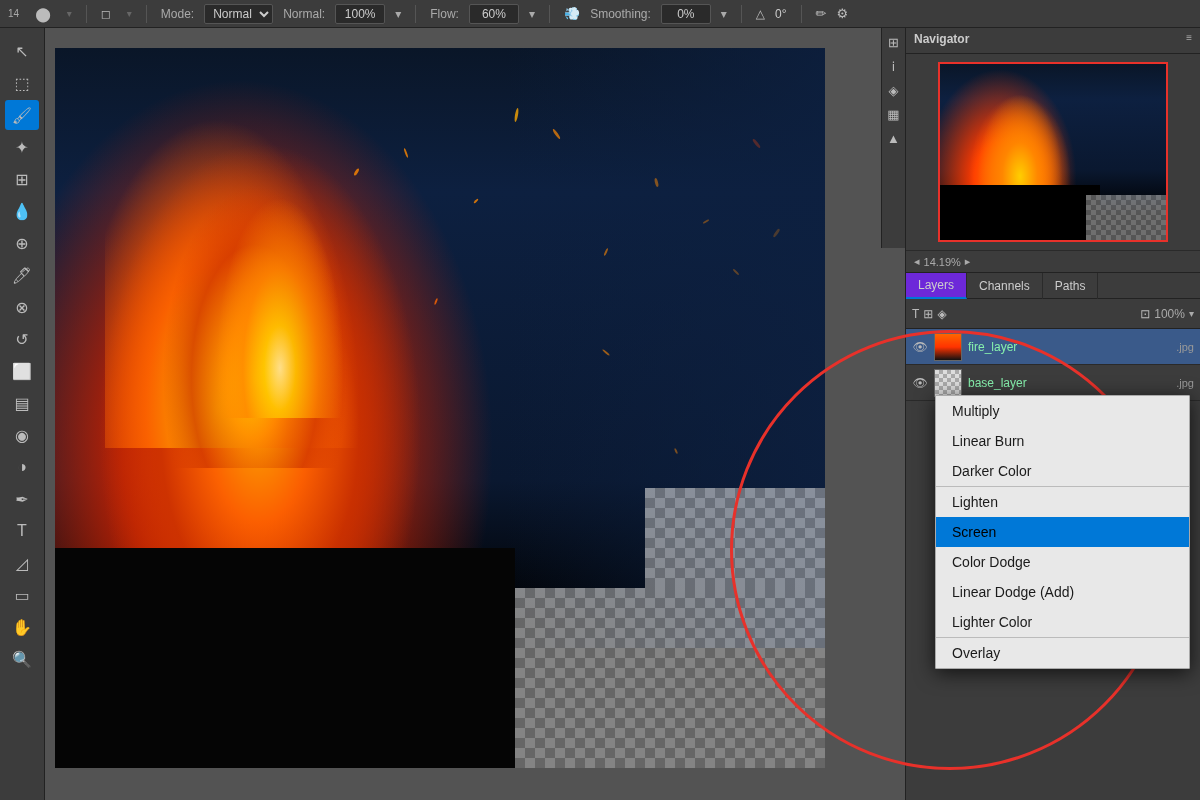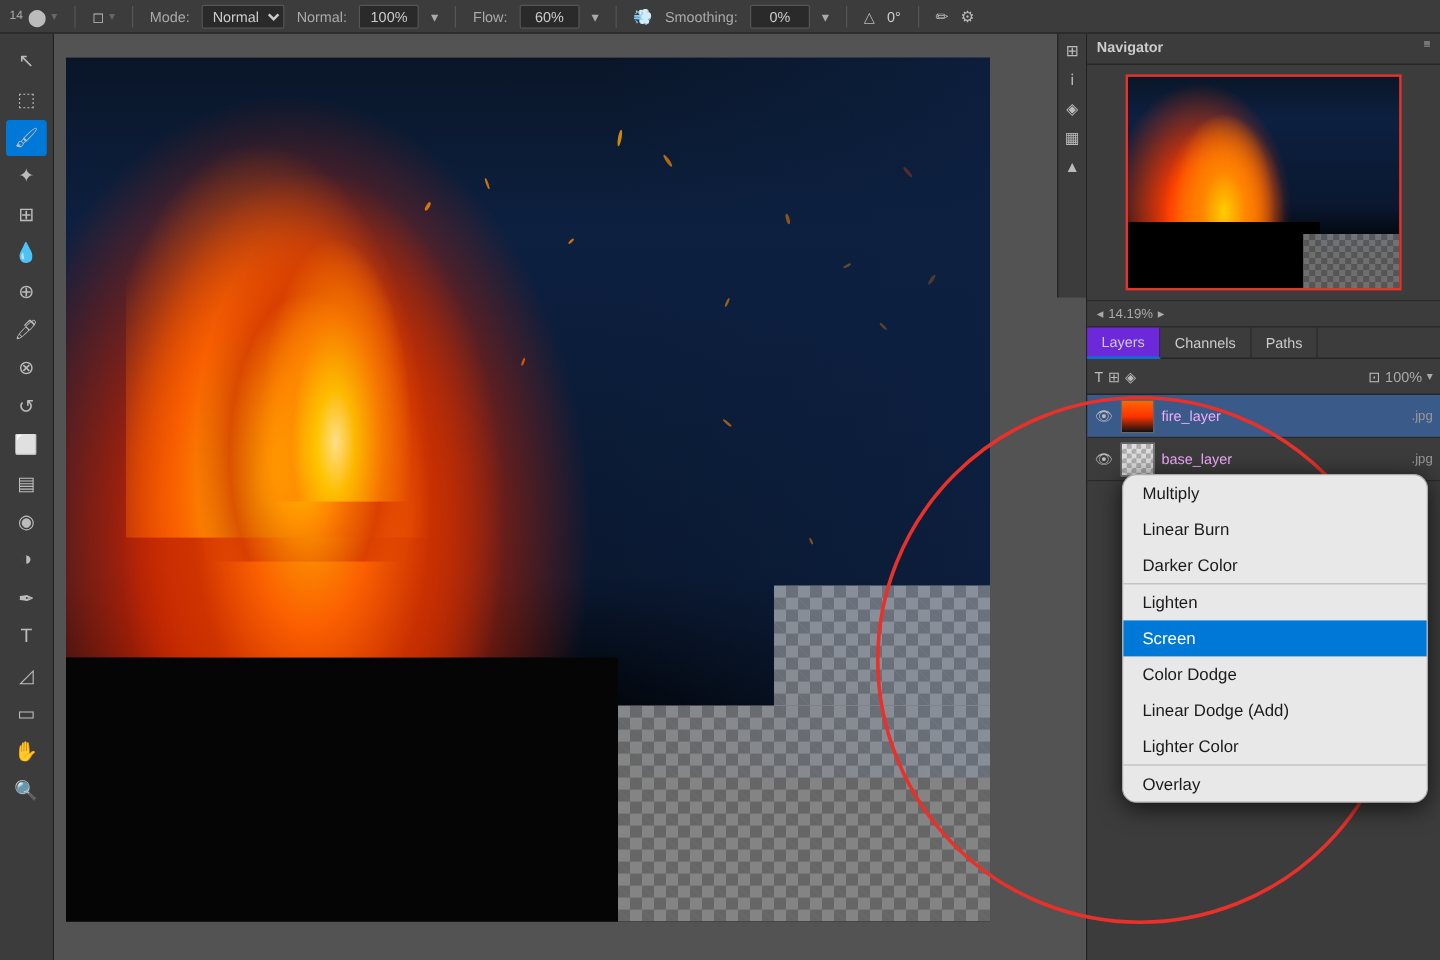--- a/index.html
+++ b/index.html
@@ -23,21 +23,21 @@
       border-bottom: 1px solid #222;
       display: flex;
       align-items: center;
       padding: 0 8px;
       gap: 10px;
       z-index: 100;
     }
     .toolbar-item {
       display: flex;
       align-items: center;
-      gap: 4px;
+      gap: 16px;
       color: #ccc;
       font-size: 12px;
     }
     .toolbar-label {
       color: #aaa;
       font-size: 12px;
     }
     .toolbar-select {
       background: #2a2a2a;
       border: 1px solid #555;
@@ -381,37 +381,37 @@
     }
 
     
     #blend-mode-menu {
       position: absolute;
       top: 395px;
       right: 10px;
       width: 255px;
       background: #e8e8e8;
       border: 1px solid #aaa;
-      border-radius: 12px;
+      border-radius: 1px;
       box-shadow: 0 4px 20px rgba(0,0,0,0.7);
       z-index: 1000;
       overflow: hidden;
       font-size: 14px;
     }
 
     .blend-menu-item {
       padding: 7px 16px;
       color: #1a1a1a;
       cursor: pointer;
       display: flex;
       align-items: center;
     }
     .blend-menu-item.selected {
       background: #0078d7;
-      color: #ffffff;
+      color: #000000;
     }
     .blend-menu-item.separator-above {
       border-top: 1px solid #bbb;
     }
 
     
     #red-circle {
       position: absolute;
       border: 3px solid #e8312a;
       border-radius: 50%;
@@ -463,21 +463,21 @@
         linear-gradient(45deg, #aaa 25%, transparent 25%),
         linear-gradient(-45deg, #aaa 25%, transparent 25%),
         linear-gradient(45deg, transparent 75%, #aaa 75%),
         linear-gradient(-45deg, transparent 75%, #aaa 75%);
       background-size: 8px 8px;
       background-position: 0 0, 0 4px, 4px -4px, -4px 0px;
       background-color: #ddd;
     }
     .layer-name {
       font-size: 12px;
-      color: #f0abfc;
+      color: #86efac;
       flex: 1;
     }
     .layer-ext {
       font-size: 11px;
       color: #999;
     }
   </style>
 </head>
 <body>
 

